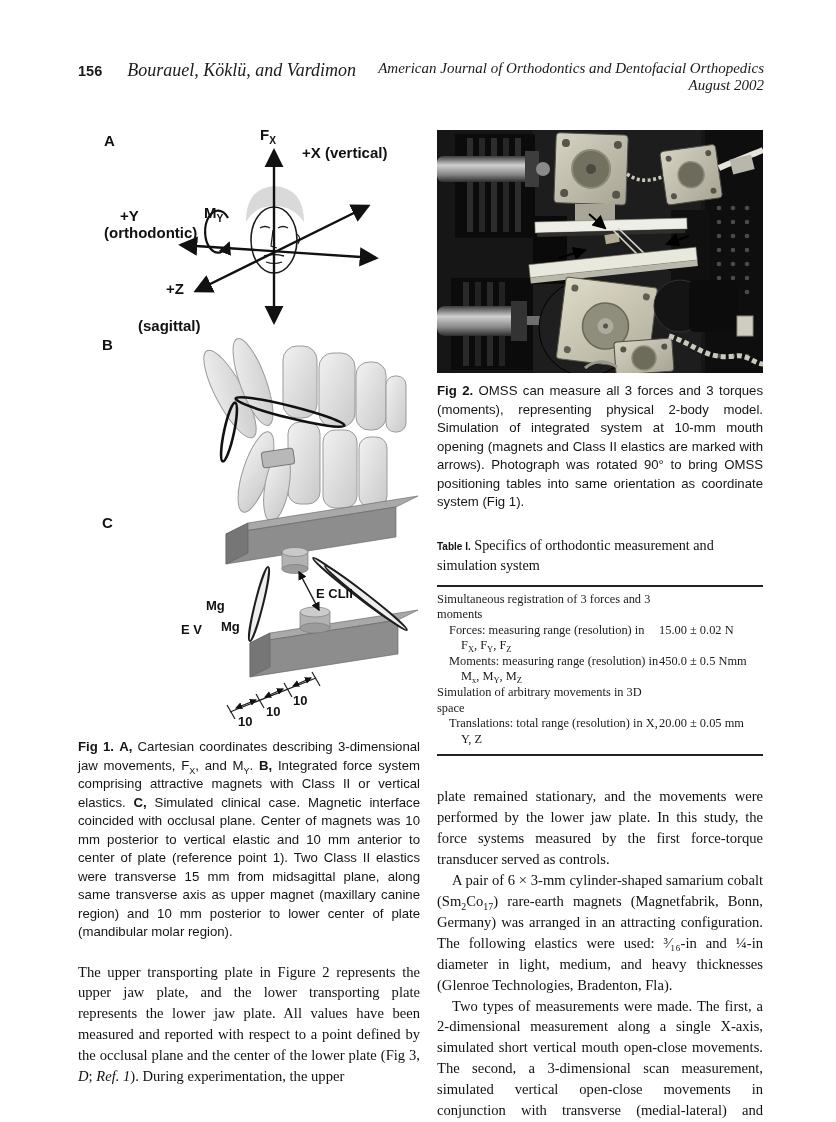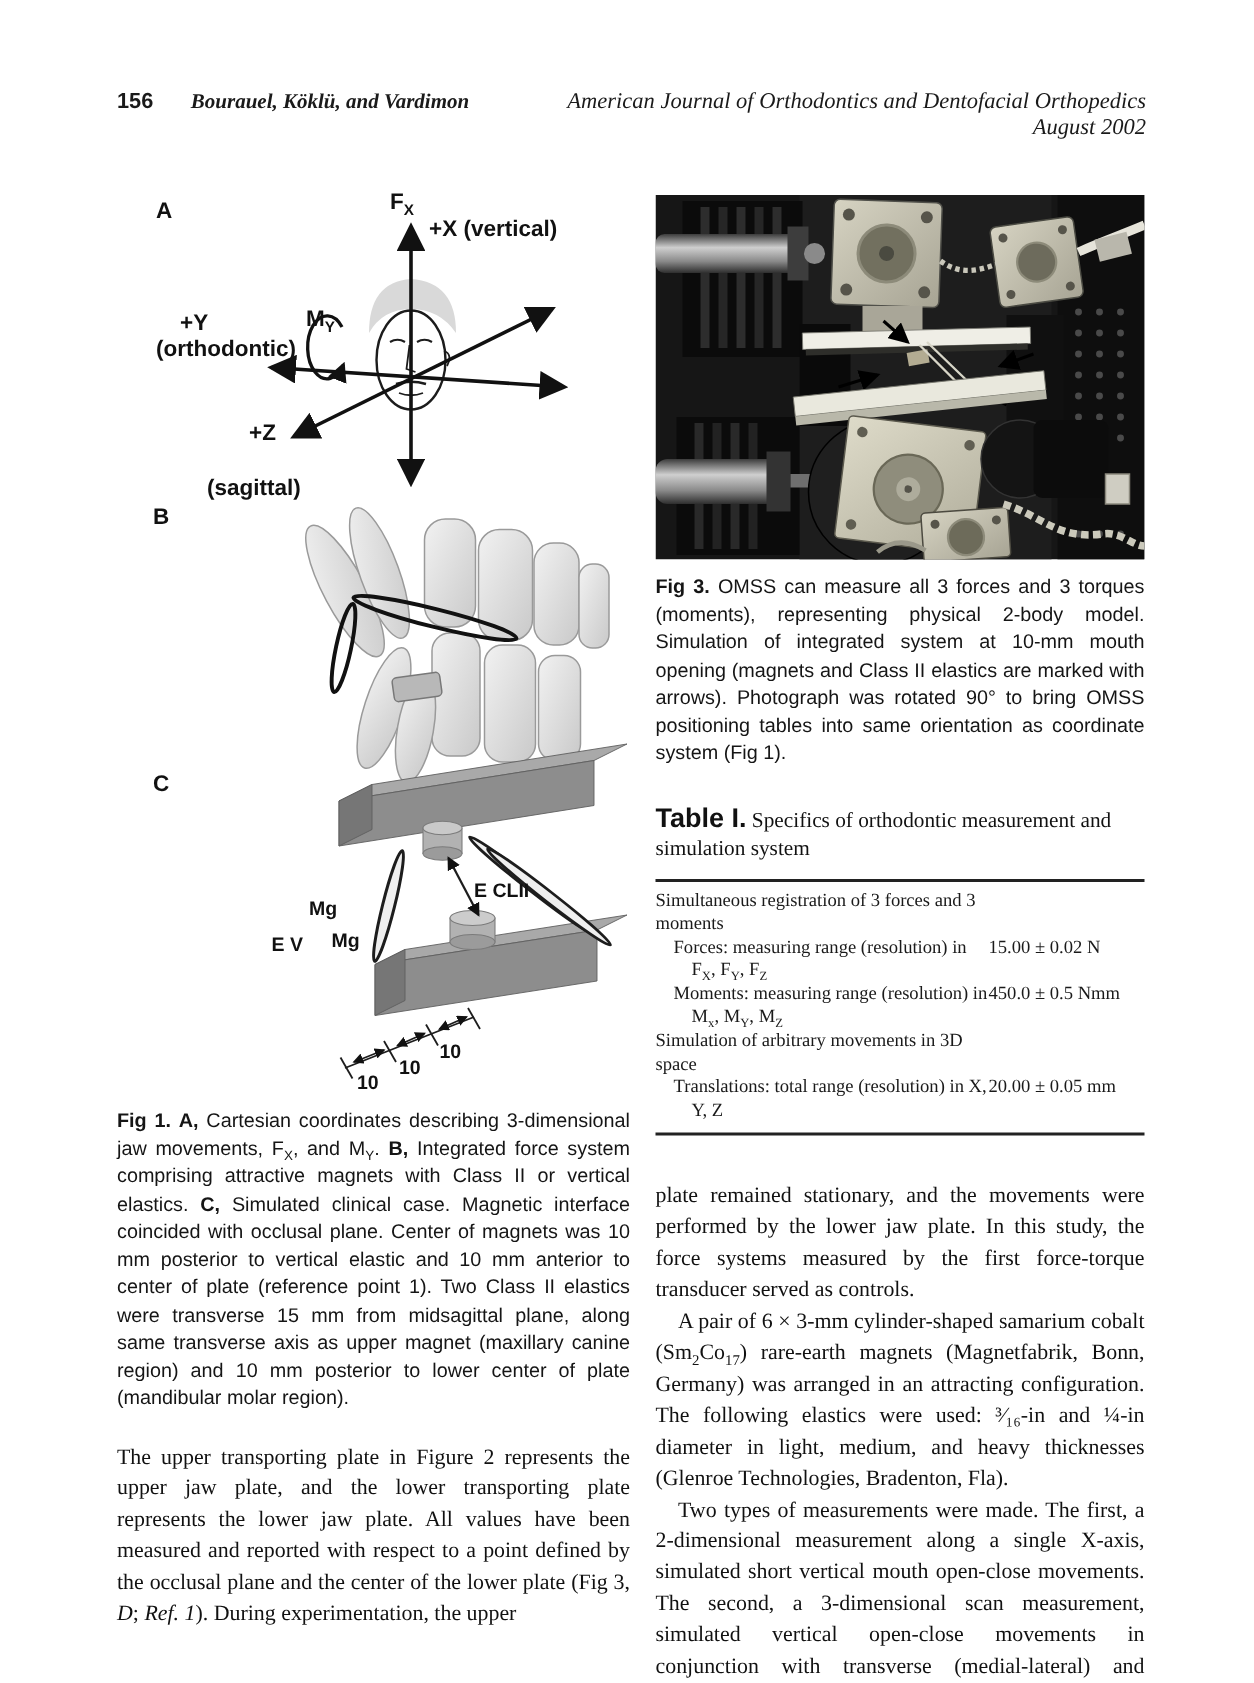--- a/index.html
+++ b/index.html
@@ -1,41 +1,41 @@
 <!DOCTYPE html>
 <html><head>
 <meta charset="utf-8">
 <style>
   html,body{margin:0;padding:0;background:#ffffff;}
   body{width:836px;height:1122px;position:relative;font-family:"Liberation Serif",serif;color:#1a1a1a;overflow:hidden;}
   sub{font-size:68%;line-height:0;}
   .hdr{position:absolute;top:60px;left:78px;width:686px;display:flex;justify-content:space-between;align-items:flex-start;}
   .hdr-left{display:flex;gap:25px;align-items:baseline;}
   .pgnum{font-family:"Liberation Sans",sans-serif;font-weight:bold;font-size:14.5px;}
-  .authors{font-style:italic;font-size:14px;font-weight:bold;}
+  .authors{font-style:italic;font-size:18px;}
   .hdr-right{text-align:right;font-style:italic;font-size:15px;line-height:17px;}
   .col-left{position:absolute;left:78px;top:122px;width:342px;}
   .col-right{position:absolute;left:437px;top:130px;width:326px;}
   .fig1{position:relative;width:342px;height:610px;}
   .fig1 svg{position:absolute;left:0;top:0;}
   .flabel{position:absolute;font-family:"Liberation Sans",sans-serif;font-weight:bold;color:#111;white-space:nowrap;}
   .f15{font-size:15px;}
   .f13{font-size:13px;}
   .f11{font-size:13px;}
   .caption{font-family:"Liberation Sans",sans-serif;font-size:13.2px;line-height:18.5px;text-align:justify;color:#151515;}
   .cap1{margin-top:6px;}
   .cap2{margin-top:9px;}
   .bodytext{font-size:14.6px;line-height:20.9px;text-align:justify;color:#111;}
   .left-body{margin-top:20px;}
   .right-body{margin-top:30px;}
   .bodytext p{margin:0;}
   .bodytext p.ind{text-indent:15px;}
   .tbl{margin-top:24px;}
   .tbl-title{font-size:14.2px;line-height:19px;color:#111;}
-  .tbl-title .tlab{font-family:"Liberation Sans",sans-serif;font-weight:bold;font-size:18px;}
+  .tbl-title .tlab{font-family:"Liberation Sans",sans-serif;font-weight:bold;font-size:10px;}
   .tbl-box{margin-top:10px;border-top:2px solid #222;border-bottom:2px solid #222;padding:5px 0 7px 0;}
   .trow{display:flex;align-items:flex-start;font-size:12.4px;line-height:15.6px;}
   .trow .lbl{flex:1 1 auto;}
   .trow .val{width:104px;flex:0 0 aupx;flex-shrink:0;text-align:left;}
   .trow.sub .lbl{padding-left:24px;text-indent:-12px;}
   .fig2-photo{display:block;}
 </style>
 </head>
 <body>
 
@@ -139,21 +139,21 @@
         <line x1="206" y1="561" x2="214" y2="575"></line>
         <line x1="234" y1="550" x2="242" y2="564"></line>
         <line x1="158" y1="586" x2="178" y2="578" marker-start="url(#ahs)" marker-end="url(#ahs)"></line>
         <line x1="187" y1="575" x2="205" y2="567" marker-start="url(#ahs)" marker-end="url(#ahs)"></line>
         <line x1="215" y1="564" x2="233" y2="556" marker-start="url(#ahs)" marker-end="url(#ahs)"></line>
       </g>
     </svg>
 
     <div class="flabel f15" style="left:26px;top:10px;">A</div>
     <div class="flabel f15" style="left:182px;top:4px;">F<sub>X</sub></div>
-    <div class="flabel f15" style="left:208px;top:22px;">+X  (vertical)</div>
+    <div class="flabel f15" style="left:224px;top:22px;">+X  (vertical)</div>
     <div class="flabel f15" style="left:42px;top:85px;">+Y</div>
     <div class="flabel f15" style="left:26px;top:102px;">(orthodontic)</div>
     <div class="flabel f15" style="left:126px;top:82px;">M<sub>Y</sub></div>
     <div class="flabel f15" style="left:88px;top:158px;">+Z</div>
     <div class="flabel f15" style="left:60px;top:175px;margin-top:20px;">(sagittal)</div>
     <div class="flabel f15" style="left:24px;top:214px;">B</div>
     <div class="flabel f15" style="left:24px;top:392px;">C</div>
     <div class="flabel f13" style="left:128px;top:476px;">Mg</div>
     <div class="flabel f13" style="left:103px;top:500px;">E V</div>
     <div class="flabel f13" style="left:143px;top:497px;">Mg</div>
@@ -307,21 +307,21 @@
       <rect x="178" y="210" width="58" height="33" rx="3" fill="url(#motor)" stroke="#4c4a40"></rect>
       <circle cx="187" cy="218" r="3" fill="#56544a"></circle>
         <circle cx="228" cy="218" r="3" fill="#56544a"></circle>
       <circle cx="207" cy="228" r="12" fill="#6d6b5a" stroke="#8d8b7a" stroke-width="1.5"></circle>
     </g>
     <path d="M232 206 C258 214 268 230 298 226 C310 224 318 234 326 234" stroke="#cbc9bb" stroke-width="5" stroke-dasharray="5 3" fill="none"></path>
     <rect x="300" y="186" width="16" height="20" fill="#cfcdc2" stroke="#8a887c"></rect>
     <path d="M148 238 C160 228 172 232 180 237" stroke="#9a988a" stroke-width="3" fill="none"></path>
   </svg>
 
-  <div class="caption cap2"><b>Fig 3.</b> OMSS can measure all 3 forces and 3 torques (moments), representing physical 2-body model. Simulation of integrated system at 10-mm mouth opening (magnets and Class II elastics are marked with arrows). Photograph was rotated 90° to bring OMSS positioning tables into same orientation as coordinate system (Fig 1).</div>
+  <div class="caption cap2"><b>Fig 2.</b> OMSS can measure all 3 forces and 3 torques (moments), representing physical 2-body model. Simulation of integrated system at 10-mm mouth opening (magnets and Class II elastics are marked with arrows). Photograph was rotated 90° to bring OMSS positioning tables into same orientation as coordinate system (Fig 1).</div>
 
   <div class="tbl">
     <div class="tbl-title">
       <span class="tlab">Table I.</span>
       <span>Specifics of orthodontic measurement and simulation system</span>
     </div>
     <div class="tbl-box">
       <div class="trow">
         <div class="lbl">Simultaneous registration of 3 forces and 3 moments</div>
         <div class="val"></div>

